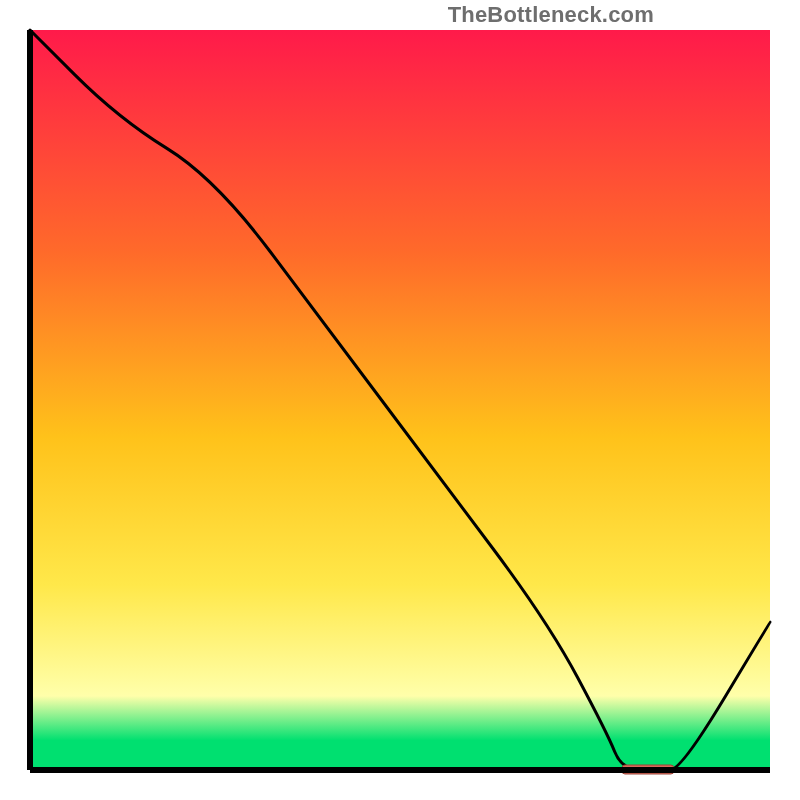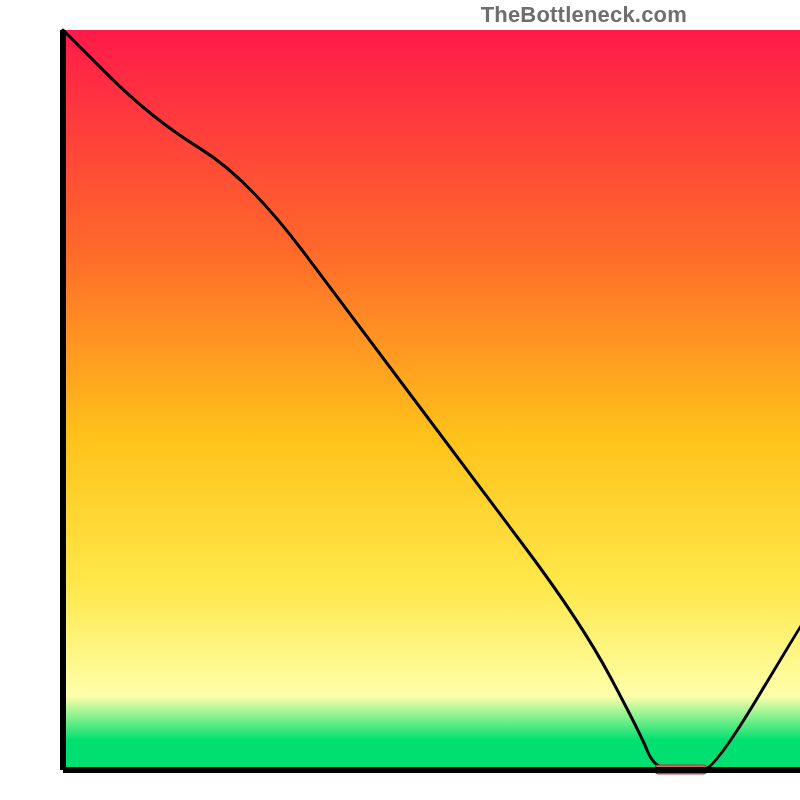--- a/index.html
+++ b/index.html
@@ -8,21 +8,20 @@
     width: 800px;
     height: 800px;
     background: #ffffff;
     font-family: Arial, Helvetica, sans-serif;
     overflow: hidden;
   }
   .stage {
     position: relative;
     width: 660px;
     height: 800px;
-    margin-left: 33px;
   }
   .watermark {
     position: absolute;
     top: 2px;
     right: 6px;
     font-size: 22px;
     font-weight: 600;
     color: #6e6e6e;
     letter-spacing: 0.2px;
     user-select: none;

